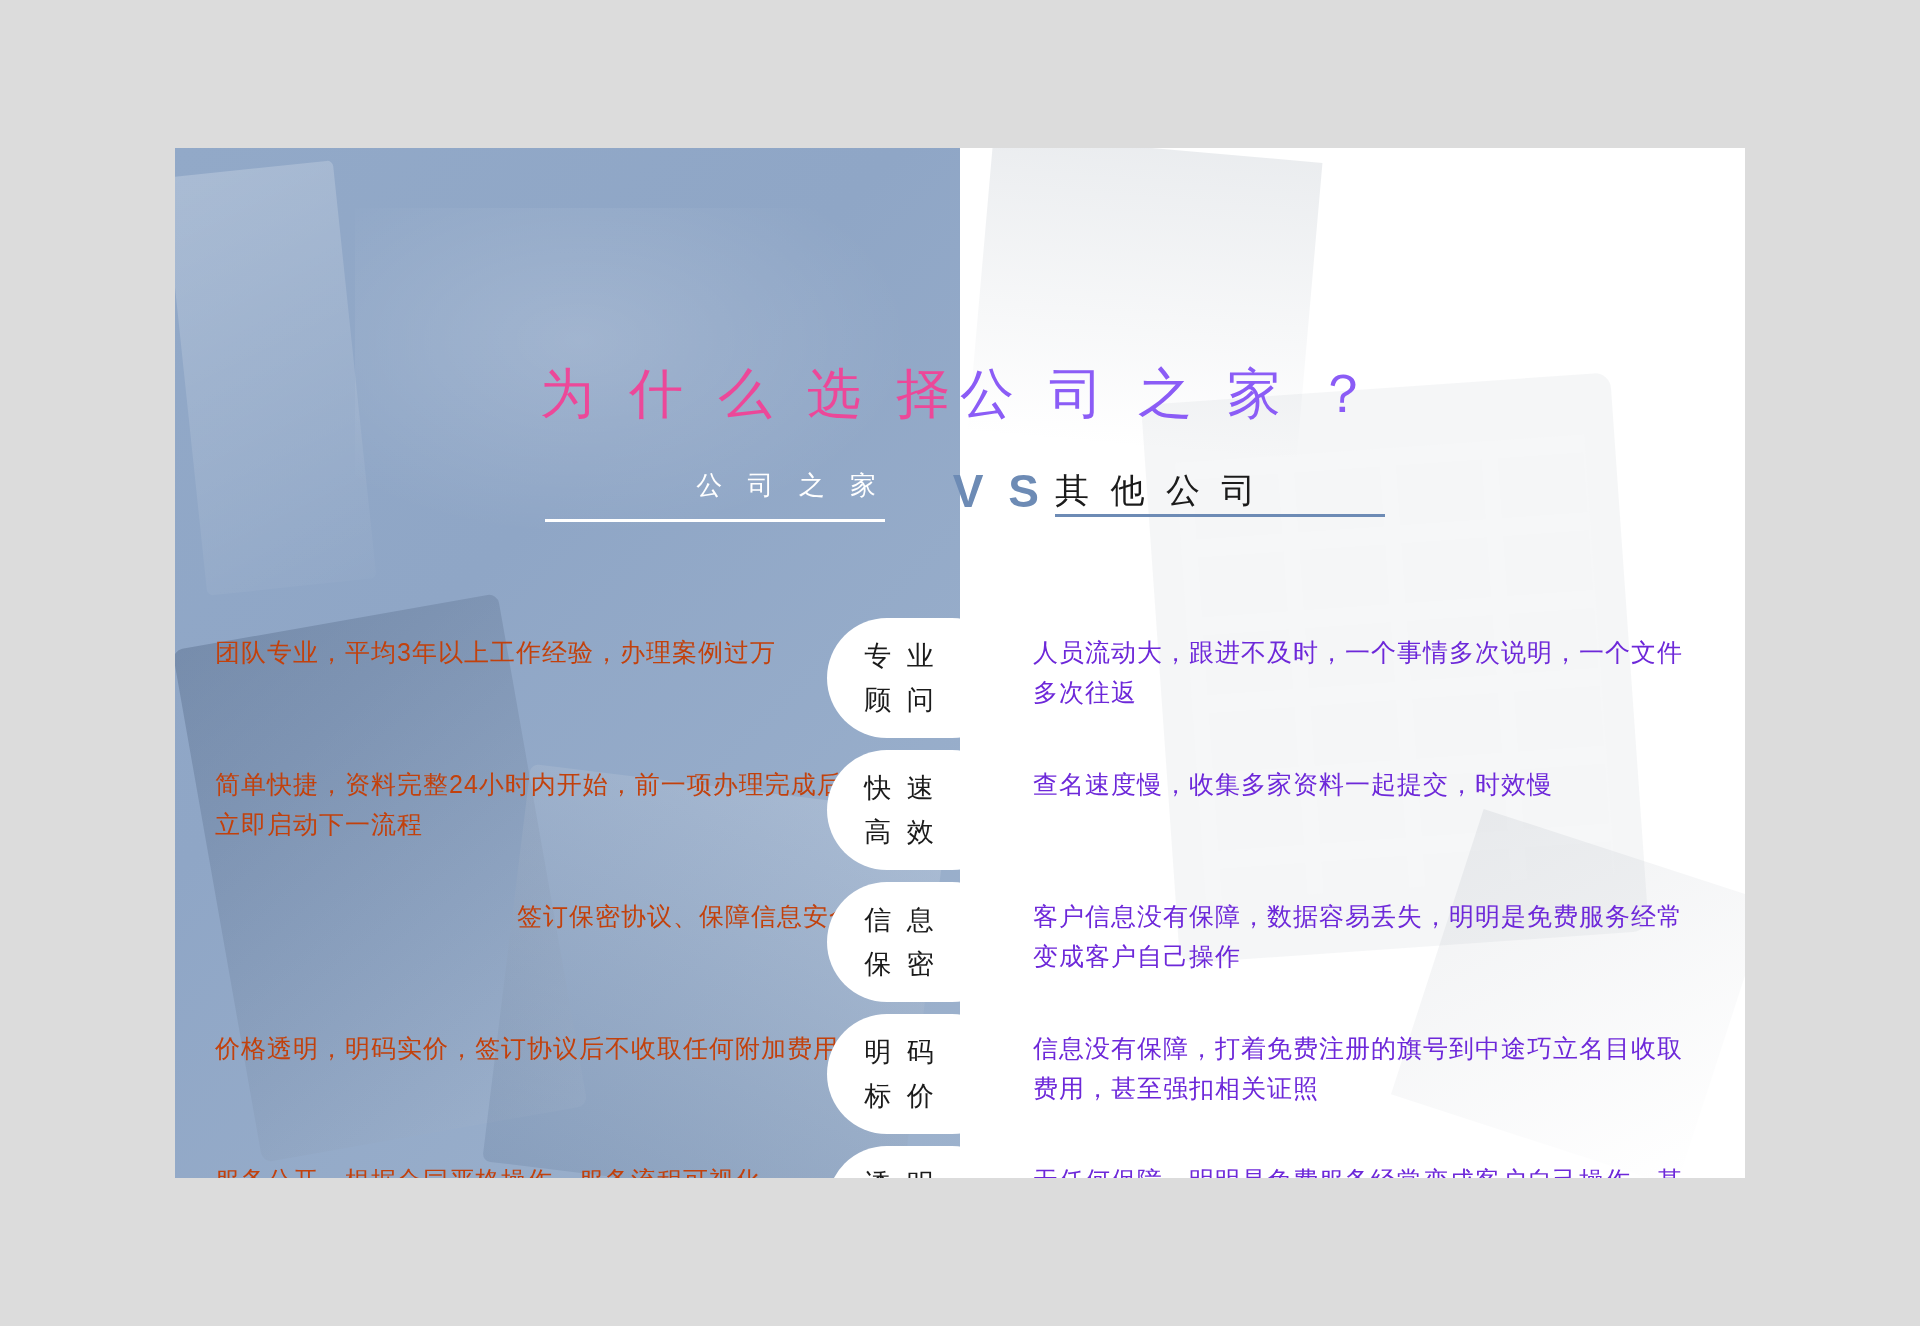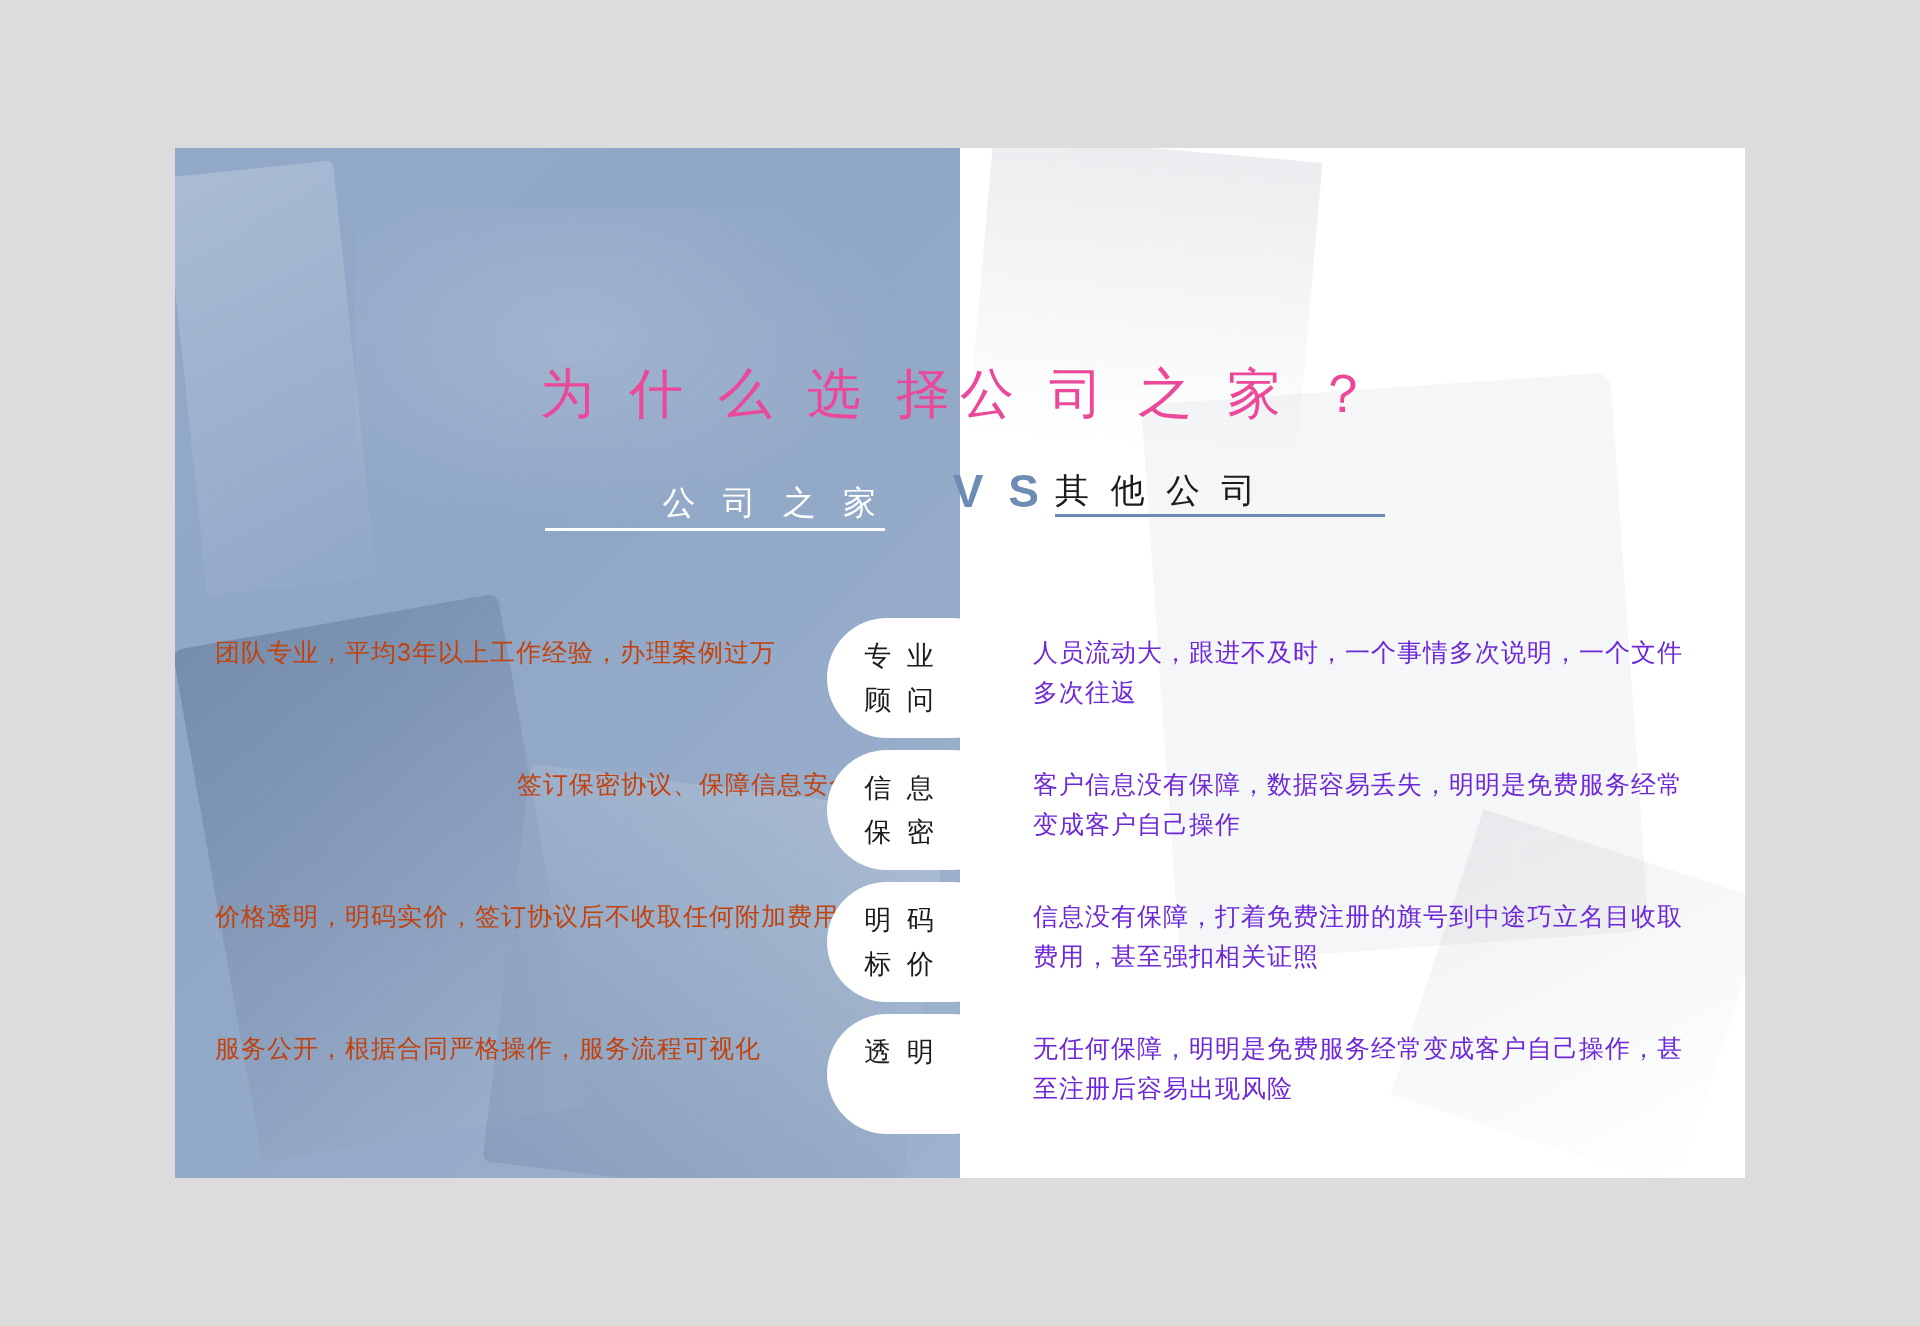--- a/index.html
+++ b/index.html
@@ -123,41 +123,41 @@
     left: 0;
     width: 1570px;
     text-align: center;
     z-index: 6;
     font-size: 54px;
     letter-spacing: 10px;
     font-weight: 400;
     white-space: nowrap;
   }
   .title .t-white { color: #ec4899; }
-  .title .t-dark { color: #ec4899; }
+  .title .t-dark { color: #8b5cf6; }
 
   
   .sub-row {
     position: absolute;
     top: 320px;
     left: 0;
     width: 1570px;
     height: 90px;
     z-index: 6;
   }
   .sub-left {
     position: absolute;
     left: 370px;
-    top: 13px;
+    top: 0;
     width: 340px;
     text-align: right;
     color: #ffffff;
-    font-size: 33px;
+    font-size: 26px;
     letter-spacing: 9px;
-    padding-bottom: 2px;
+    padding-bottom: 16px;
     border-bottom: 3px solid #ffffff;
   }
   .vs {
     position: absolute;
     left: 760px;
     top: -4px;
     width: 110px;
     text-align: right;
     color: #6d8bb5;
     font-size: 46px;
@@ -272,20 +272,29 @@
       <div class="row">
         <div class="row-left">团队专业，平均3年以上工作经验，办理案例过万</div>
         <div class="pill"></div>
         <div class="pill-label">
           <span class="pill-line">专 业</span>
           <span class="pill-line">顾 问</span>
         </div>
         <div class="row-right">人员流动大，跟进不及时，一个事情多次说明，一个文件多次往返</div>
       </div>
 
+      <div class="row">
+        <div class="row-left">简单快捷，资料完整24小时内开始，前一项办理完成后立即启动下一流程</div>
+        <div class="pill"></div>
+        <div class="pill-label">
+          <span class="pill-line">快 速</span>
+          <span class="pill-line">高 效</span>
+        </div>
+        <div class="row-right">查名速度慢，收集多家资料一起提交，时效慢</div>
+      </div>
 
       <div class="row">
         <div class="row-left right-align">签订保密协议、保障信息安全</div>
         <div class="pill"></div>
         <div class="pill-label">
           <span class="pill-line">信 息</span>
           <span class="pill-line">保 密</span>
         </div>
         <div class="row-right">客户信息没有保障，数据容易丢失，明明是免费服务经常变成客户自己操作</div>
       </div>

